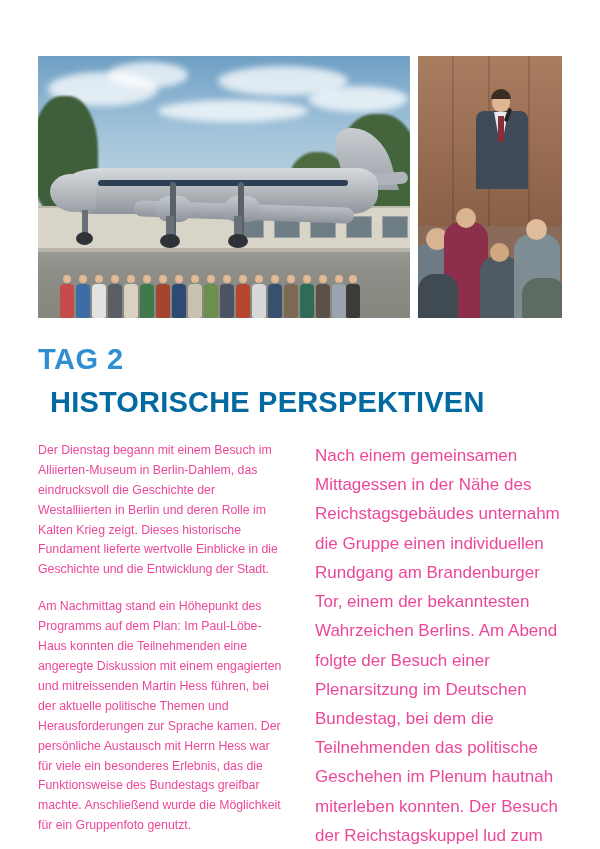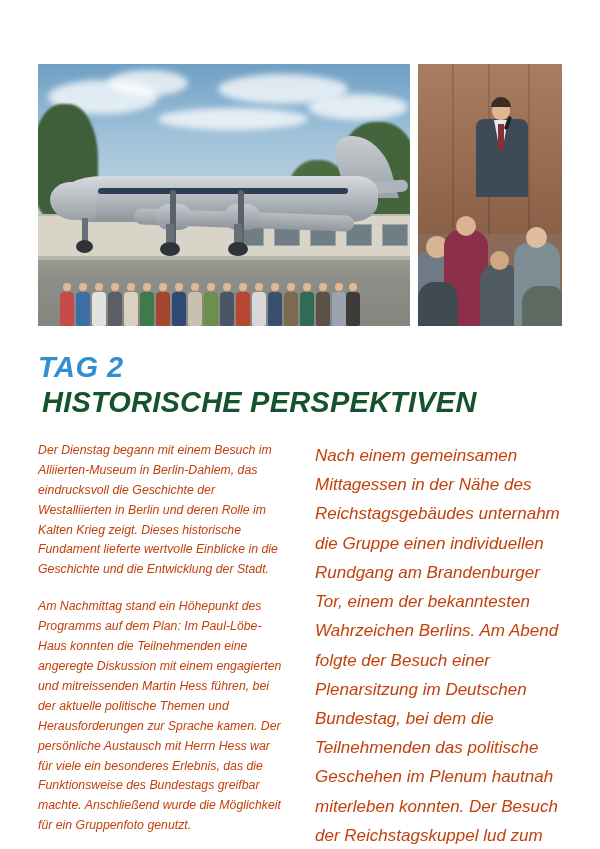--- a/index.html
+++ b/index.html
@@ -11,22 +11,21 @@
     height: 849px;
     background: #ffffff;
     font-family: "Liberation Sans", sans-serif;
     overflow: hidden;
   }
   .page {
     position: relative;
     width: 600px;
     height: 749px;
     box-sizing: border-box;
-    padding: 8px 38px;
-    font-style: italic;
+    padding: 0 38px;
   }
 
   
   .image-row {
     display: flex;
     gap: 8px;
     padding-top: 56px;
   }
   .photo-left {
     width: 372px;
@@ -335,38 +334,38 @@
     font-weight: bold;
     letter-spacing: 0.5px;
     color: #2f8fd0;
     margin: 0 0 4px 0;
     line-height: 1.05;
   }
   .headline {
     font-size: 29px;
     font-weight: bold;
     letter-spacing: 0.2px;
-    color: #14532d;
-    margin: 4px;
+    color: #0369a1;
+    margin: 12px;
     line-height: 1.12;
     text-transform: uppercase;
   }
   .columns {
     display: flex;
     gap: 30px;
     margin-top: 22px;
   }
   .col {
     width: 247px;
   }
   .col p {
     margin: 0 0 17px 0;
     font-size: 12.3px;
     line-height: 1.62;
-    color: #c2410c;
+    color: #ec4899;
   }
   .col p:last-child { margin-bottom: 0; }
   .col-right p {
     font-size: 17px;
     line-height: 1.72;
   }
 </style>
 </head>
 <body>
 

